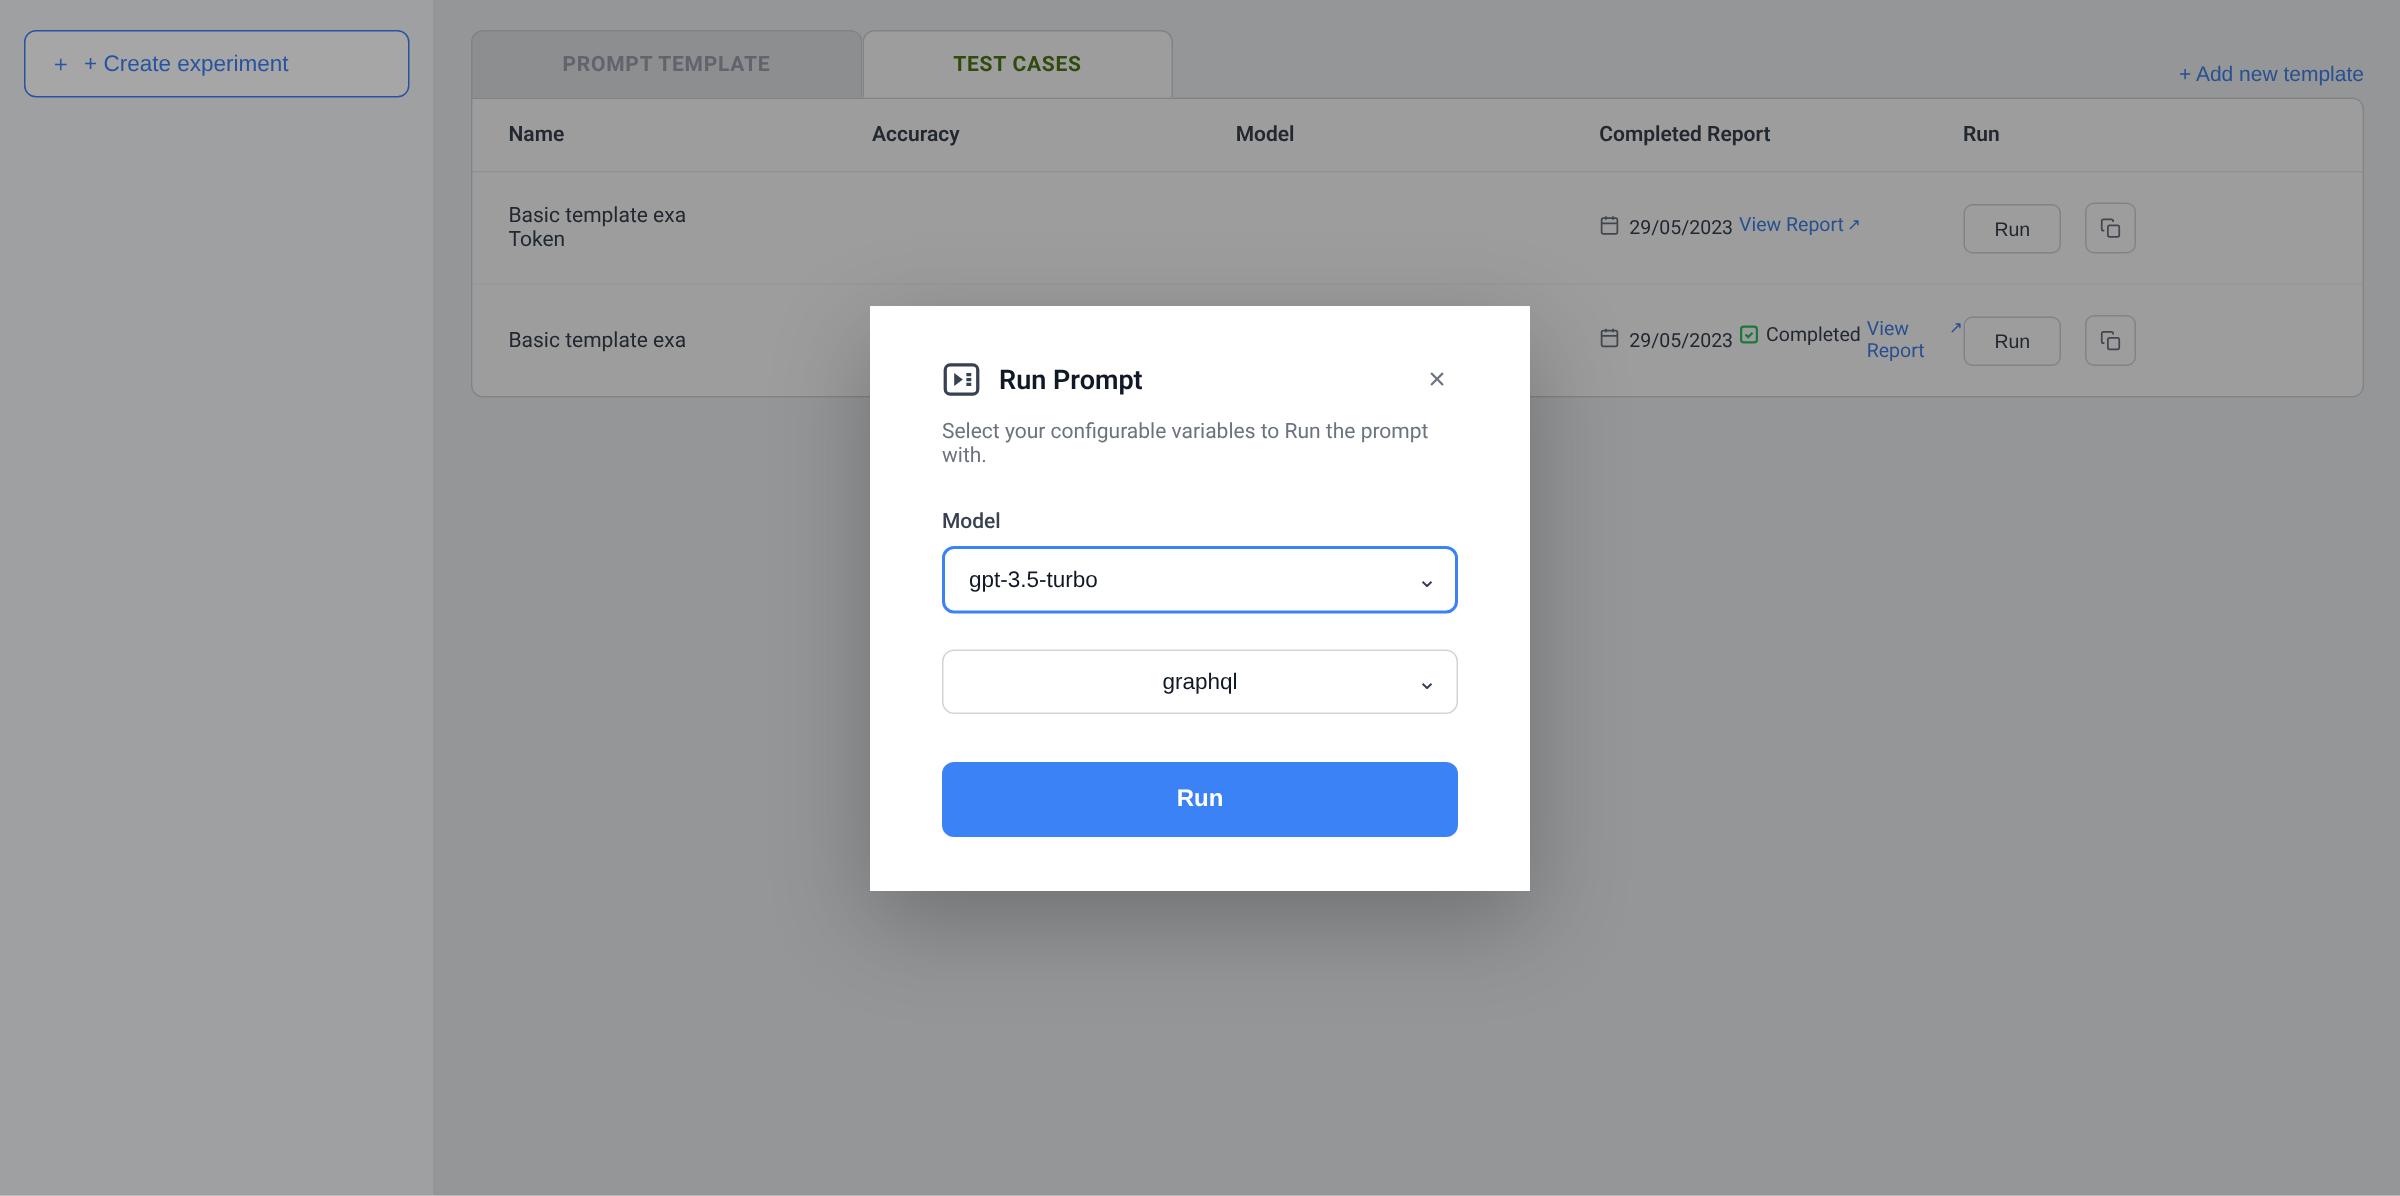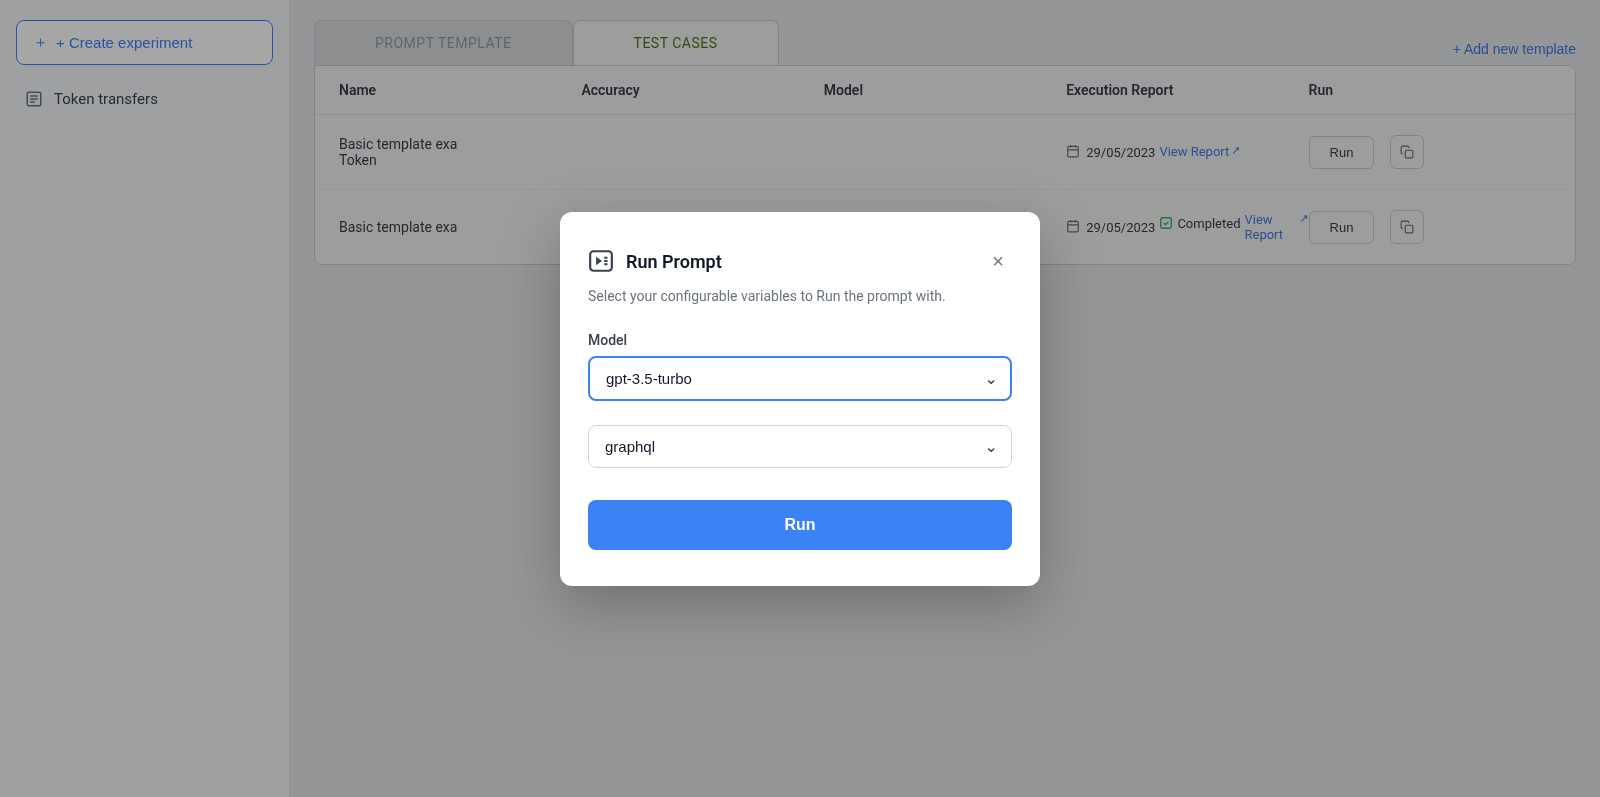--- a/index.html
+++ b/index.html
@@ -70,21 +70,21 @@
       margin-bottom: 0;
       position: relative;
     }
     .tab {
       padding: 14px 60px;
       background: #e2e5ea;
       border: 1px solid #d1d5db;
       border-bottom: none;
       border-radius: 8px 8px 0 0;
       font-size: 14px;
-      font-weight: 400;
+      font-weight: 700;
       color: #9ca3af;
       cursor: pointer;
       letter-spacing: 0.5px;
     }
     .tab.active {
       background: white;
       color: #4d7c0f;
       border-color: #d1d5db;
       z-index: 1;
     }
@@ -194,23 +194,23 @@
       background: rgba(0,0,0,0.35);
       z-index: 100;
       display: flex;
       align-items: center;
       justify-content: center;
     }
 
     
     .modal {
       background: white;
-      border-radius: 12px;
-      padding: 36px 28px;
-      width: 480px;
+      border-radius: 0;
+      padding: 36px 48px;
+      width: 440px;
       box-shadow: 0 20px 60px rgba(0,0,0,0.25);
       position: relative;
     }
     .modal-header {
       display: flex;
       align-items: center;
       justify-content: space-between;
       margin-bottom: 12px;
     }
     .modal-title-group {
@@ -261,20 +261,21 @@
       appearance: none;
       cursor: pointer;
       background: white;
       outline: none;
     }
     .select-wrapper.focused select {
       border: 2px solid #3b82f6;
     }
     .select-wrapper.normal select {
       border: 1.5px solid #d1d5db;
+      text-align: center;
     }
     .select-chevron {
       position: absolute;
       right: 14px;
       top: 50%;
       transform: translateY(-50%);
       pointer-events: none;
       color: #374151;
       font-size: 16px;
     }
@@ -303,29 +304,20 @@
   </style>
 </head>
 <body>
 
 <div class="sidebar">
   <button class="create-experiment-btn">
     <span>＋</span>
     <span>+ Create experiment</span>
   </button>
 
-  <div class="sidebar-item">
-    <span class="sidebar-icon">
-      <svg width="18" height="18" viewBox="0 0 24 24" fill="none" stroke="currentColor" stroke-width="2">
-        <rect x="3" y="3" width="18" height="18" rx="2"></rect>
-        <path d="M7 8h10M7 12h10M7 16h6"></path>
-      </svg>
-    </span>
-    <span>Token transfers</span>
-  </div>
 </div>
 
 <div class="main-content greyed">
 
   <div class="tabs-container">
     <div class="tab">
       <span>PROMPT TEMPLATE</span>
     </div>
     <div class="tab active">
       <span>TEST CASES</span>
@@ -333,21 +325,21 @@
     <button class="add-template-btn">
       <span>+ Add new template</span>
     </button>
   </div>
 
   <div class="table-container">
     <div class="table-header">
       <div class="table-header-cell">Name</div>
       <div class="table-header-cell">Accuracy</div>
       <div class="table-header-cell">Model</div>
-      <div class="table-header-cell">Execution Report</div>
+      <div class="table-header-cell">Completed Report</div>
       <div class="table-header-cell">Run</div>
     </div>
 
     <div class="table-row">
       <div class="row-name">
         <span>Basic template exa</span><br>
         <span>Token</span>
       </div>
       <div></div>
       <div></div>

